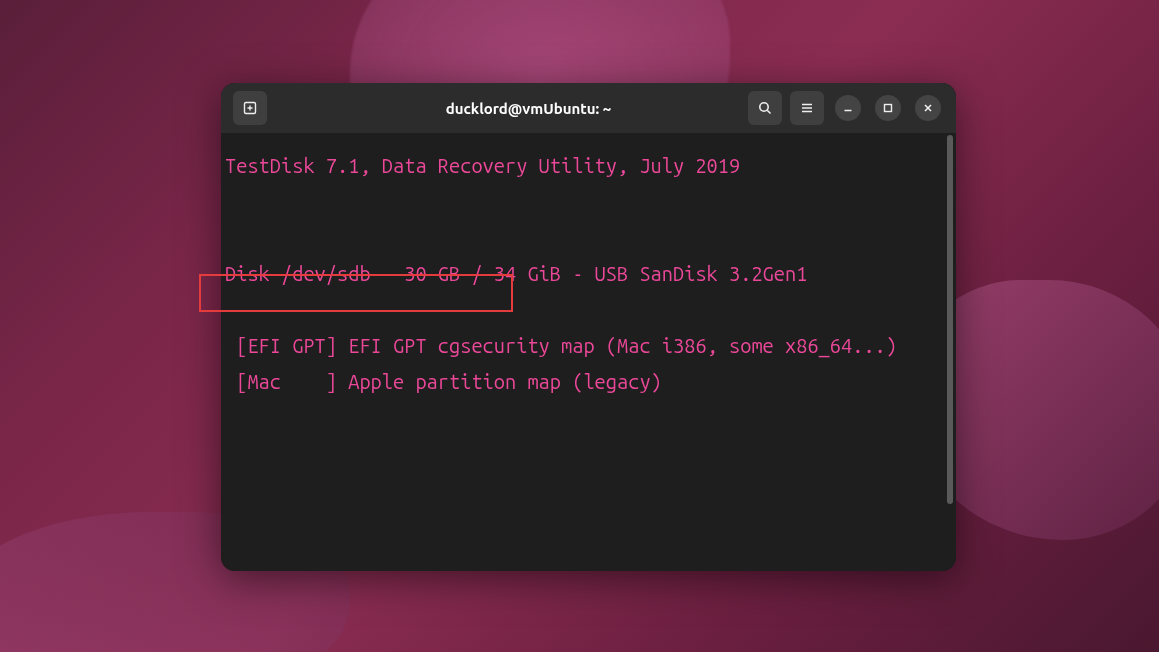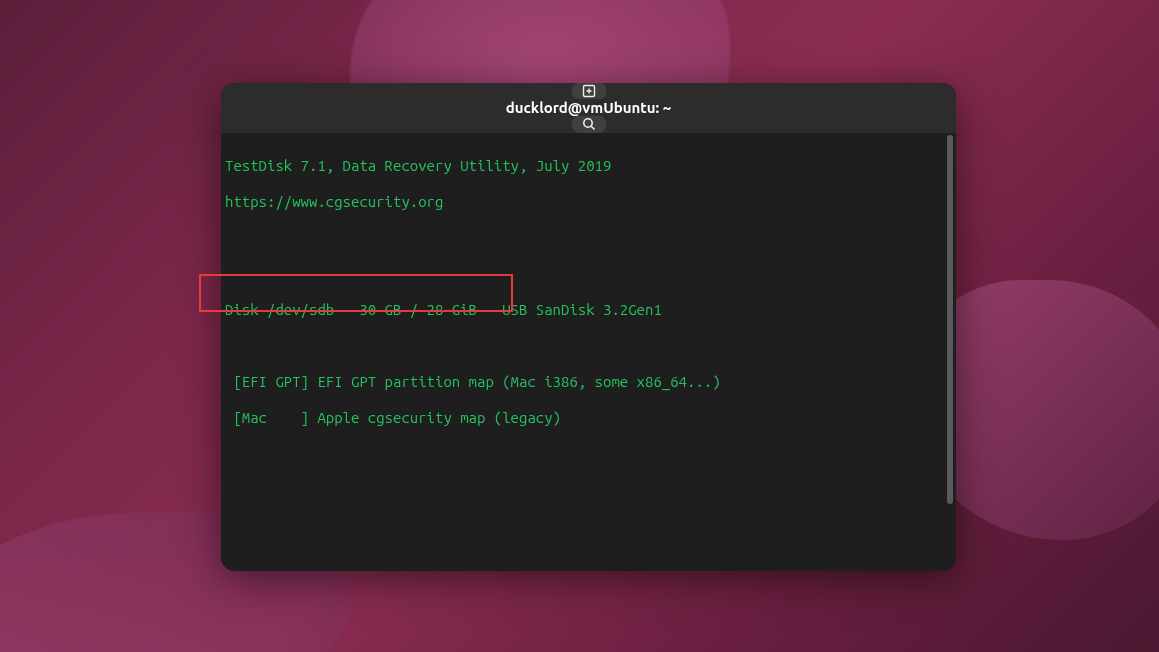--- a/index.html
+++ b/index.html
@@ -48,21 +48,20 @@
       flex-direction: column;
       overflow: hidden;
     }
     .titlebar {
       height: 50px;
       background: #2c2c2c;
       display: flex;
       align-items: center;
       padding: 0 8px;
       border-radius: 14px 14px 0 0;
-      flex-direction: column;
     }
     .tb-button {
       width: 34px; height: 34px;
       background: #3f3f3f;
       border-radius: 6px;
       display: flex;
       align-items: center;
       justify-content: center;
       cursor: pointer;
       margin: 0 4px;
@@ -81,23 +80,23 @@
       font-size: 15px;
     }
     .tb-icon { color: #eee; }
     .tb-spacer { width: 42px; }
 
     .terminal-body {
       flex: 1;
       background: #1e1e1e;
       padding: 6px 4px;
       font-family: "Ubuntu Mono", "DejaVu Sans Mono", Consolas, monospace;
-      font-size: 15px;
+      font-size: 20px;
       line-height: 18px;
-      color: #22c55e;
+      color: #ec4899;
       white-space: pre;
       position: relative;
       overflow: hidden;
     }
     .terminal-line { min-height: 18px; }
     .scrollbar {
       position: absolute;
       right: 3px; top: 2px; bottom: 2px;
       width: 6px;
     }
@@ -159,27 +158,26 @@
     </div>
     <div class="tb-button round">
       <svg class="tb-icon" width="14" height="14" viewBox="0 0 14 14" fill="none" stroke="currentColor" stroke-width="1.6">
         <path d="M4 4 L10 10 M10 4 L4 10"></path>
       </svg>
     </div>
   </div>
 
   <div class="terminal-body">
 <div class="terminal-line">TestDisk 7.1, Data Recovery Utility, July 2019</div>
-<div class="terminal-line">https://www.cgsecurity.org</div>
 <div class="terminal-line"></div>
 <div class="terminal-line"></div>
-<div class="terminal-line">Disk /dev/sdb - 30 GB / 28 GiB - USB SanDisk 3.2Gen1</div>
+<div class="terminal-line">Disk /dev/sdb - 30 GB / 34 GiB - USB SanDisk 3.2Gen1</div>
 <div class="terminal-line"></div>
-<div class="terminal-line"> [EFI GPT] EFI GPT partition map (Mac i386, some x86_64...)</div>
-<div class="terminal-line"> [Mac    ] Apple cgsecurity map (legacy)</div>
+<div class="terminal-line"> [EFI GPT] EFI GPT cgsecurity map (Mac i386, some x86_64...)</div>
+<div class="terminal-line"> [Mac    ] Apple partition map (legacy)</div>
 
 
 
 
 
 
 
 
     <div class="scrollbar">
       <div class="scrollbar-thumb"></div>

